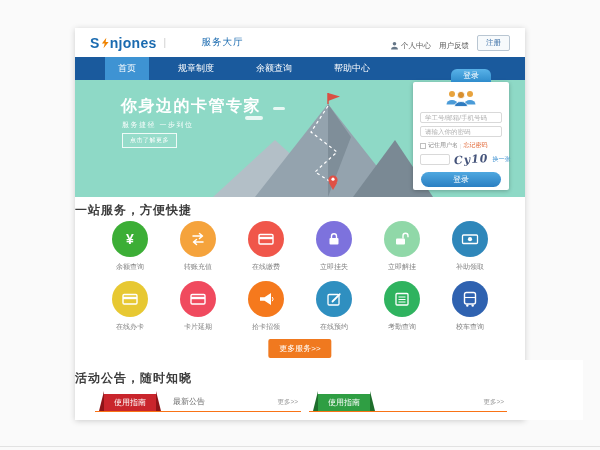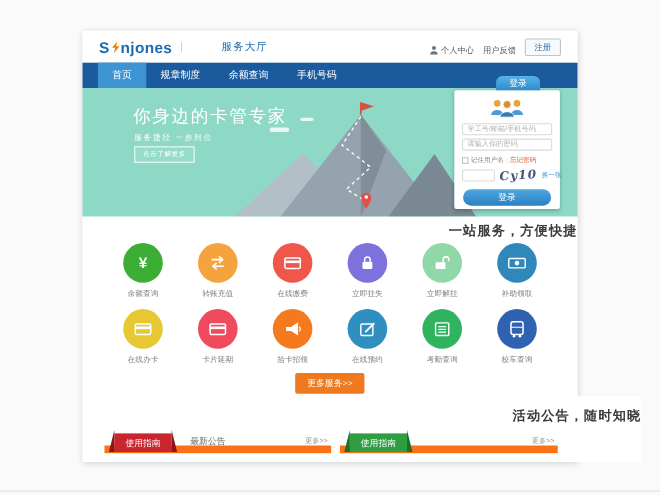--- a/index.html
+++ b/index.html
@@ -17,26 +17,26 @@
   .logo-div { color:#ccc; margin:0 7px; font-size:10px; font-weight:normal; }
   .logo-tagline { font-size:9.5px; color:#1b6bb0; font-weight:normal; letter-spacing:1px;margin-left:28px; }
   .header-right { margin-left:auto; display:flex; align-items:flex-end; gap:8px; font-size:7.5px; color:#555; }
   .header-link { display:flex; align-items:center; gap:2px; cursor:pointer; }
   .register-btn { border:1px solid #b9c6d2; padding:2px 8px; border-radius:2px; color:#3a6ea5;
                   background:#f7fafc; font-size:7.5px; cursor:pointer; }
 
   
   .nav { position:absolute; top:29px; left:0; width:450px; height:23px; background:#1a5a9d;
          display:flex; align-items:stretch; padding-left:14px; }
-  .nav-item { color:#fff; font-size:9px; display:flex; align-items:center; padding:0 13px; cursor:pointer; }
+  .nav-item { color:#fff; font-size:9px; display:flex; align-items:center; padding:0 13px; cursor:pointer;margin-left:16px; }
   .nav-item.active { background:#3e93d3; }
 
   
   .hero { position:absolute; top:52px; left:0; width:450px; height:117px; background:#8ed9c6; overflow:hidden; }
-  .hero-title { position:absolute; left:46px; top:16px; color:#fff; font-size:16px; font-weight:normal; letter-spacing:1.5px; }
+  .hero-title { position:absolute; left:46px; top:16px; color:#fff; font-size:16px; font-weight:bold; letter-spacing:1.5px; }
   .hero-sub { position:absolute; left:47px; top:40px; color:#fff; font-size:7px; opacity:.95; letter-spacing:1.5px; }
   .hero-cta { position:absolute; left:47px; top:53px; border:1px solid rgba(255,255,255,.85); color:#fff;
               font-size:6px; padding:2px 7px; letter-spacing:.5px; cursor:pointer; background:rgba(255,255,255,.08); }
   .mountains { position:absolute; left:128px; bottom:0; }
   .cloud { position:absolute; background:#fff; opacity:.8; border-radius:4px; }
   .cloud.c1 { left:170px; top:36px; width:18px; height:4px; }
   .cloud.c2 { left:198px; top:27px; width:12px; height:3px; }
 
   
   .login-tab { position:absolute; left:376px; top:41px; width:40px; height:13px; z-index:6;
@@ -55,36 +55,36 @@
   .captcha-row { display:flex; align-items:center; margin:3px 7px 0; gap:4px; }
   .captcha-input { width:30px; height:11px; border:1px solid #d9d9d9; border-radius:2px; font-size:6.5px; padding:0 3px; }
   .captcha-img { font-size:11px; font-style:italic; font-weight:bold; color:#44537a;
                  font-family:"DejaVu Serif",serif; letter-spacing:1px; transform:rotate(-4deg); cursor:pointer; }
   .refresh { font-size:6px; color:#3a8fd0; cursor:pointer; white-space:nowrap; }
   .login-btn { display:block; margin:6px auto 0; width:80px; height:15px; border:none; border-radius:8px;
                background:linear-gradient(#4fa8e0,#2b7fc2); color:#fff; font-size:8px; cursor:pointer; }
 
   
   .services { position:absolute; top:169px; left:0; width:450px; height:163px; background:#fff; }
-  .section-title { text-align:right; font-size:12px; font-weight:bold; color:#3c3c3c; letter-spacing:1px; }
+  .section-title { text-align:left; font-size:12px; font-weight:bold; color:#3c3c3c; letter-spacing:1px; }
   .services .section-title { padding-top:5px; }
   .svc-row { position:absolute; left:0; width:450px; display:flex; justify-content:center; gap:31px; }
   .svc-row.r1 { top:24px; }
   .svc-row.r2 { top:84px; }
   .svc { width:37px; text-align:center; cursor:pointer; }
   .circle { width:36px; height:36px; border-radius:50%; margin:0 auto; display:flex; align-items:center; justify-content:center; }
   .glyph { color:#fff; font-size:14px; font-weight:bold; line-height:1; }
   .svc-label { font-size:7px; color:#828282; margin-top:5px; white-space:nowrap; }
   .more-btn { position:absolute; top:142px; left:50%; transform:translateX(-50%); background:#f0791f;
               color:#fff; font-size:8px; padding:4px 11px; border:none; border-radius:2px; cursor:pointer; white-space:nowrap; }
 
   
   .announce { position:absolute; top:332px; left:0; width:508px; height:60px; background:#fff; }
   .announce .section-title { padding-top:10px; }
-  .panel { position:absolute; top:32px; height:20px; border-bottom:7px solid #f97316; }
+  .panel { position:absolute; top:32px; height:20px; border-bottom:1px solid #f97316; }
   .panel.left { left:20px; width:206px; }
   .panel.right { left:234px; width:198px; }
   .ribbon { position:absolute; left:9px; top:2px; width:52px; height:17px; color:#fff; font-size:8px;
             display:flex; align-items:center; justify-content:center; cursor:pointer; }
   .ribbon.red { background:#c9252c; }
   .ribbon.green { background:#2f9e43; }
   .ribbon::before, .ribbon::after { content:""; position:absolute; top:-3px; width:0; height:0; }
   .ribbon.red::before { left:-5px; border-bottom:20px solid #8e1418; border-left:5px solid transparent; }
   .ribbon.red::after { right:-5px; border-bottom:20px solid #8e1418; border-right:5px solid transparent; }
   .ribbon.green::before { left:-5px; border-bottom:20px solid #1e6e2c; border-left:5px solid transparent; }
@@ -123,21 +123,21 @@
         <span>用户反馈</span>
       </span>
       <span class="register-btn">注册</span>
     </div>
   </div>
 
   <div class="nav">
     <div class="nav-item active">首页</div>
     <div class="nav-item">规章制度</div>
     <div class="nav-item">余额查询</div>
-    <div class="nav-item">手机号码</div>
+    <div class="nav-item">帮助中心</div>
   </div>
 
   <div class="hero">
     <div class="cloud c1"></div>
     <div class="cloud c2"></div>
     <svg class="mountains" width="230" height="105" viewBox="0 0 230 105">
       <polygon points="10,105 72,48 135,105" fill="#b3bfc7"></polygon>
       <polygon points="52,105 125,12 198,105" fill="#94a3ae"></polygon>
       <polygon points="125,12 148,45 125,105" fill="#7f8e99"></polygon>
       <polygon points="150,105 192,48 230,105" fill="#7a8994"></polygon>

